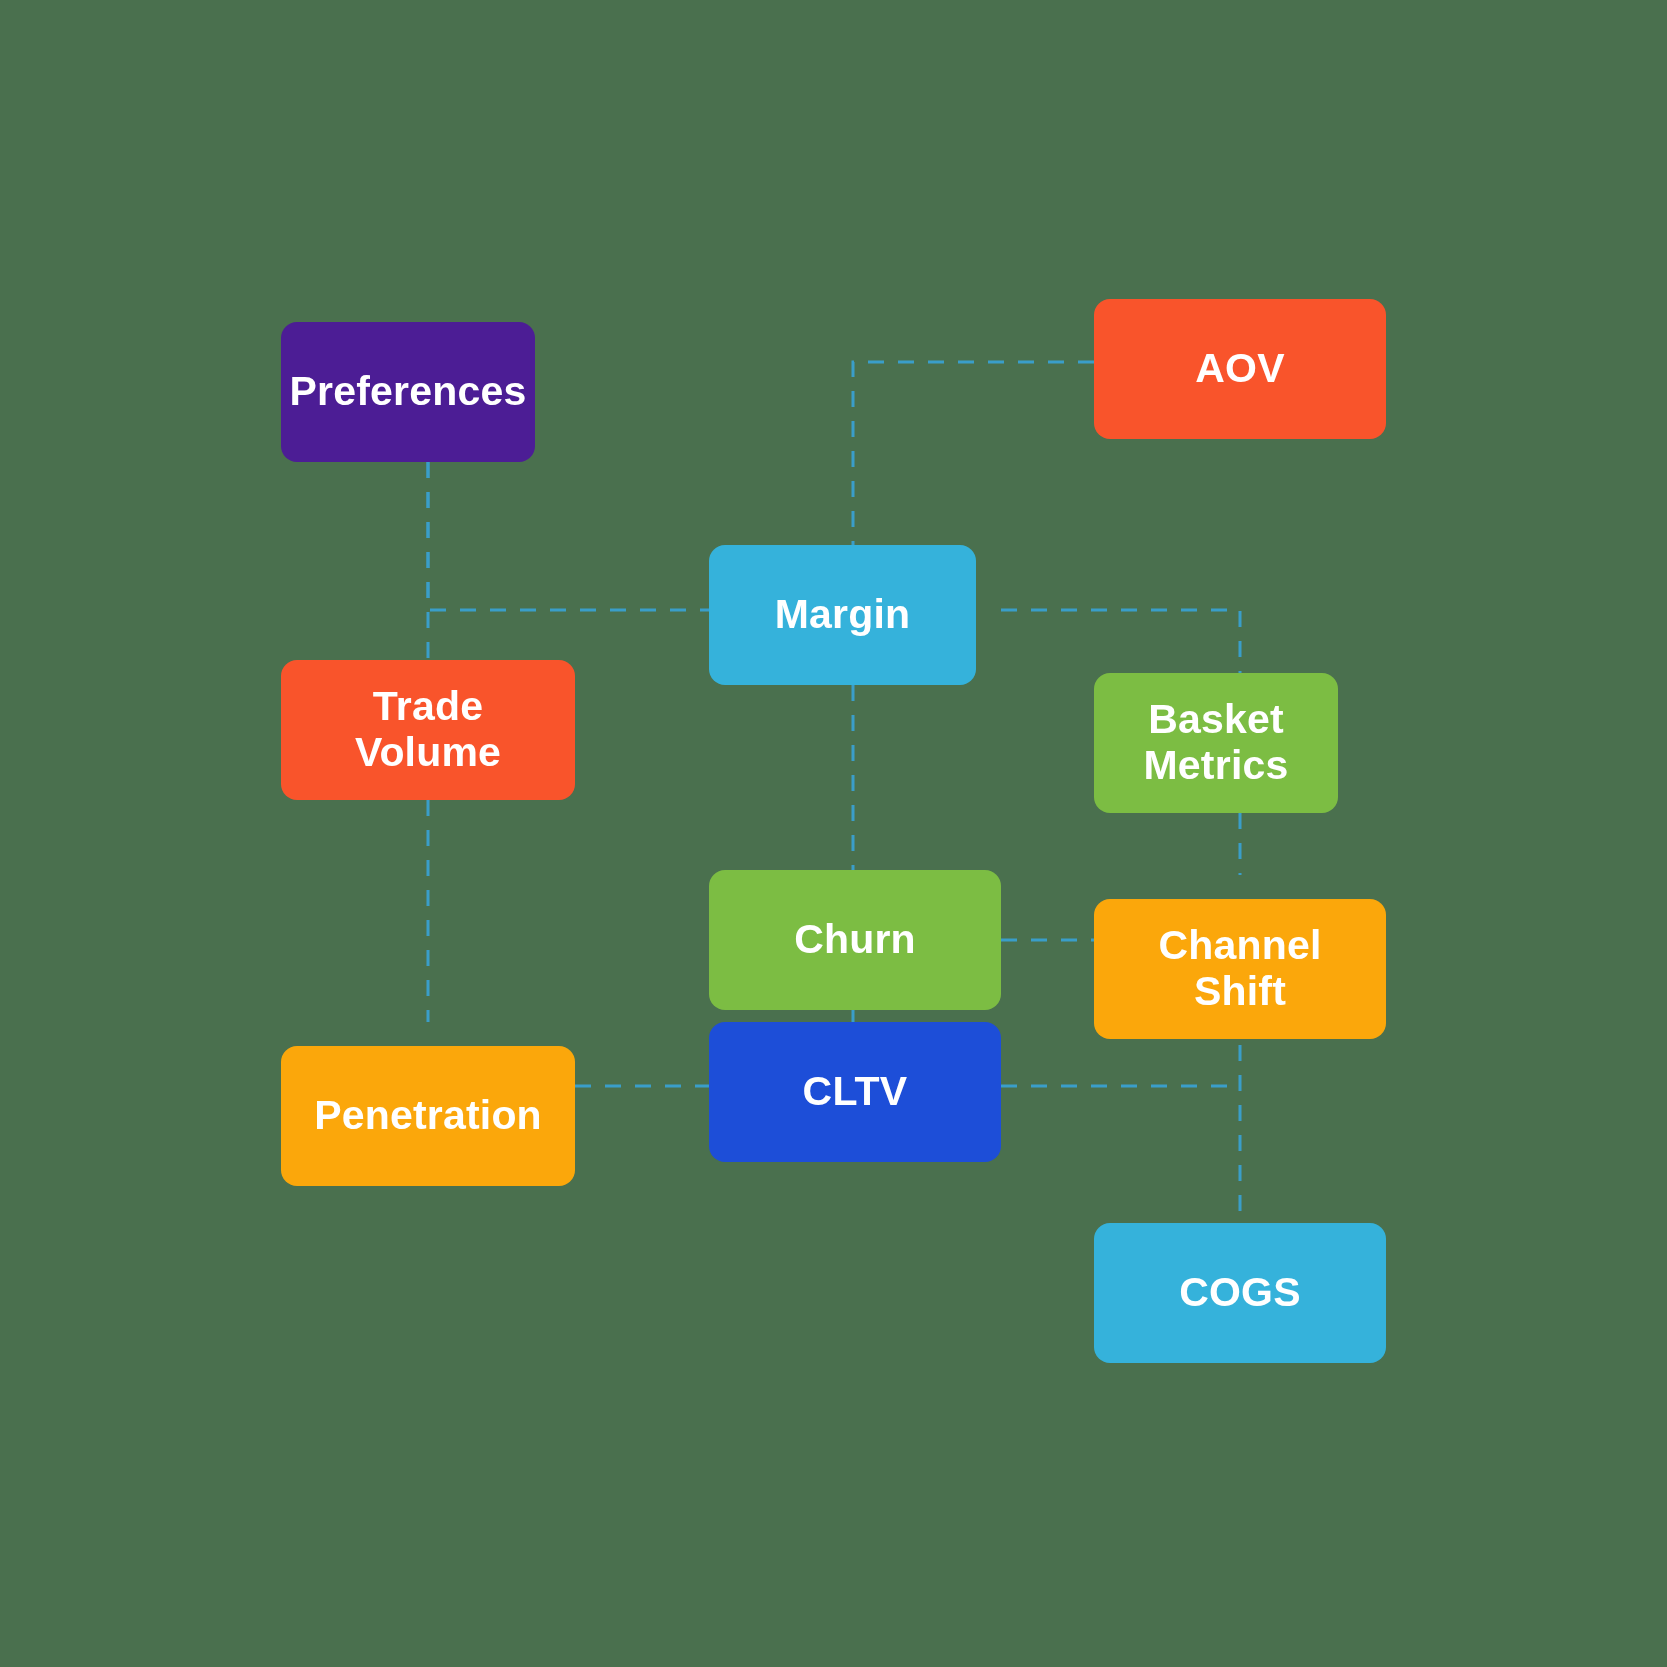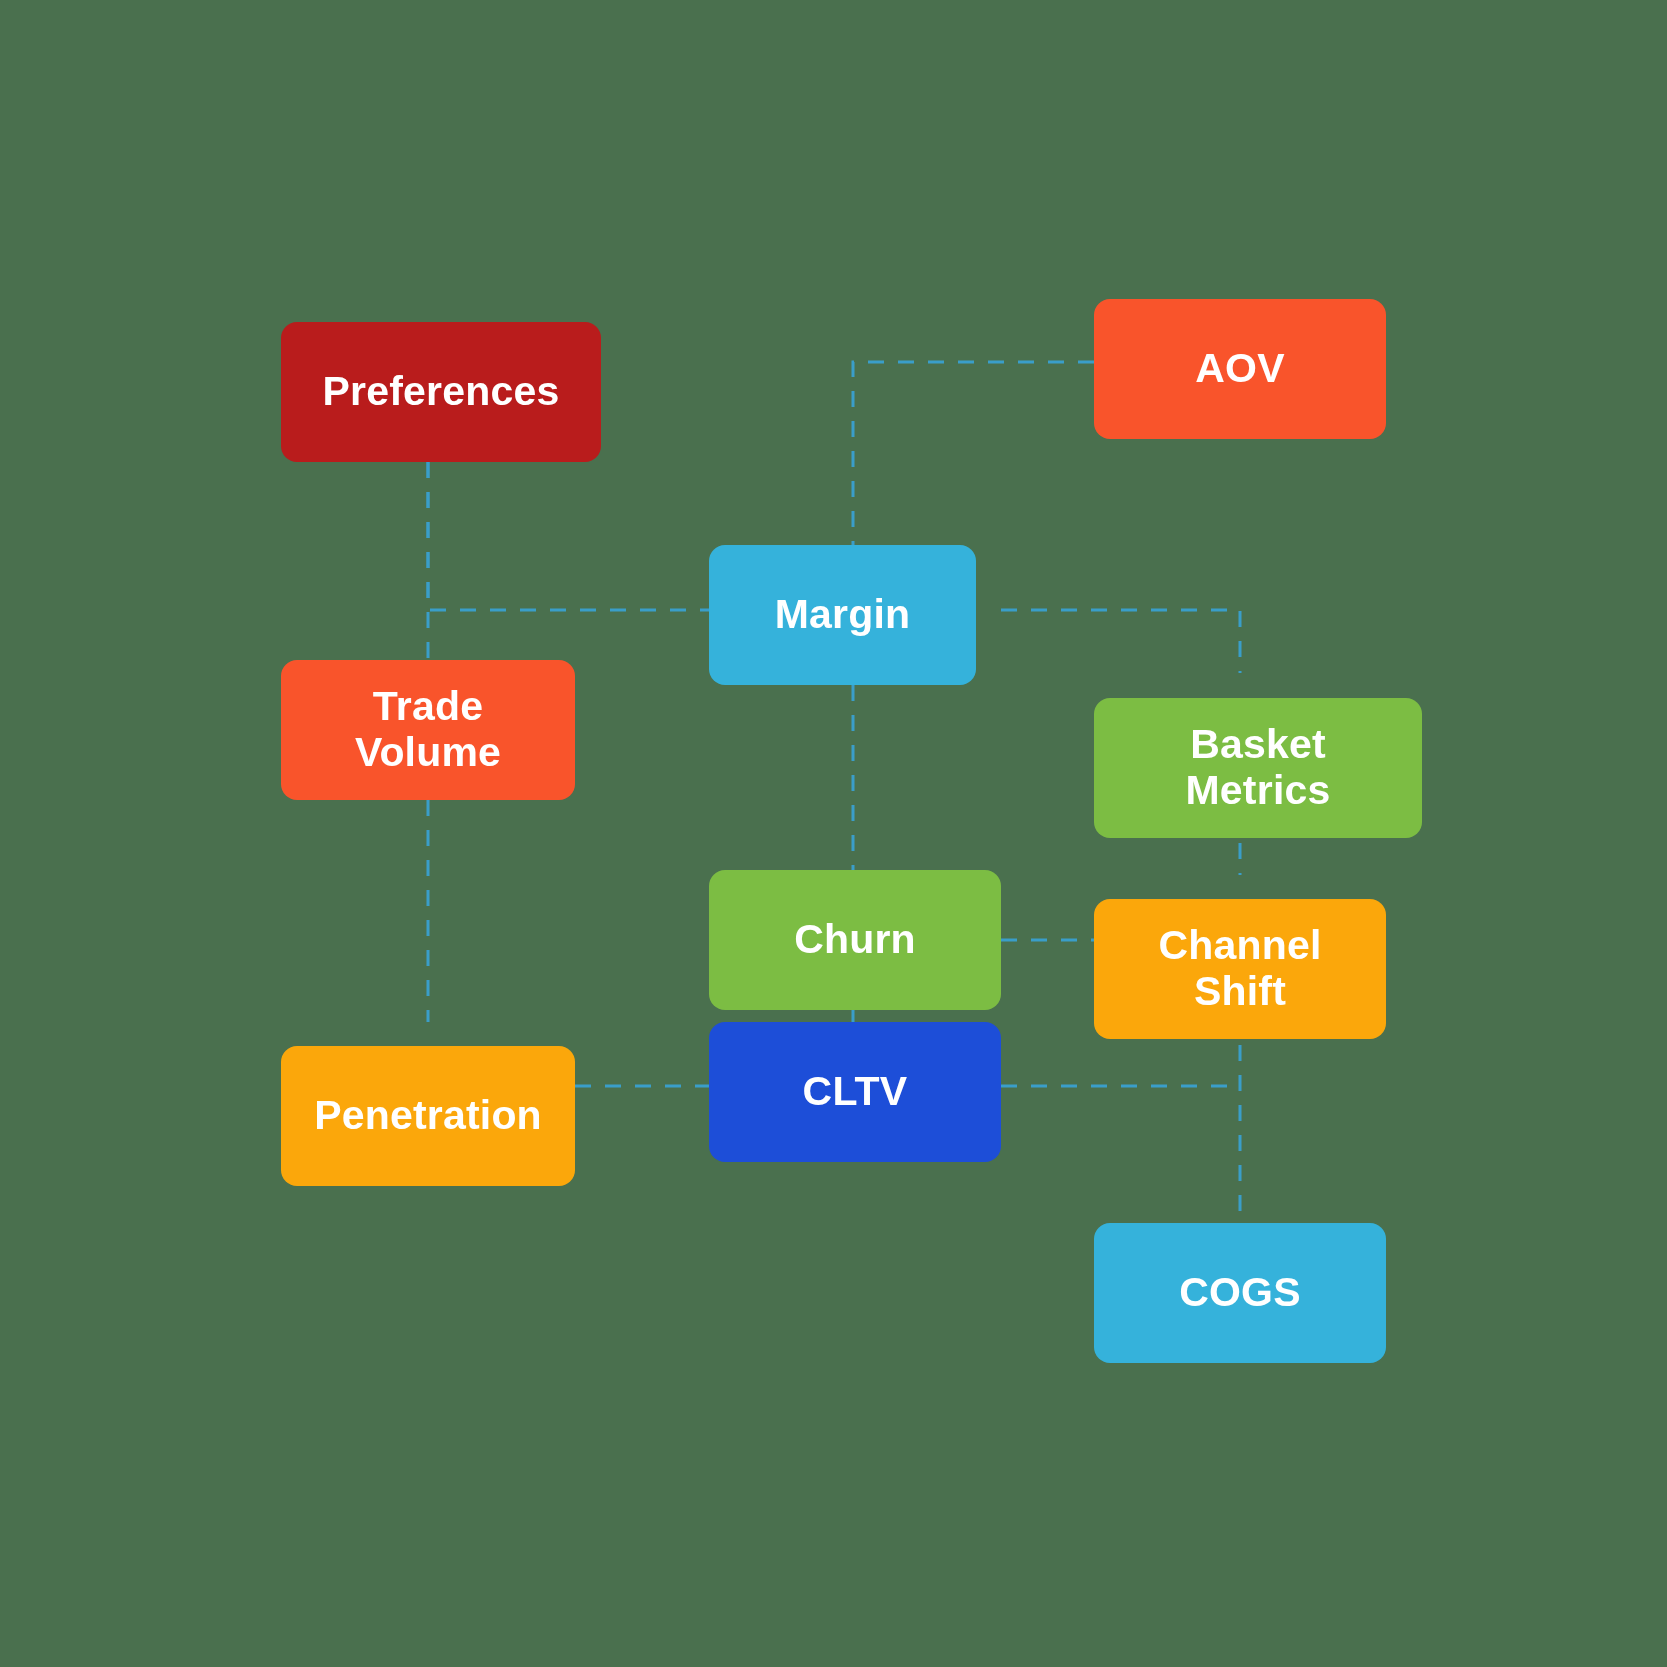--- a/index.html
+++ b/index.html
@@ -62,34 +62,34 @@
       <path d="M 1094 362 L 853 362 L 853 545" fill="none" stroke="#3a9ec9" stroke-width="3" stroke-dasharray="16 14" stroke-linecap="butt"></path>
       <path d="M 853 685 L 853 870" fill="none" stroke="#3a9ec9" stroke-width="3" stroke-dasharray="16 14" stroke-linecap="butt"></path>
       <path d="M 1001 610 L 1240 610 L 1240 673" fill="none" stroke="#3a9ec9" stroke-width="3" stroke-dasharray="16 14" stroke-linecap="butt"></path>
       <path d="M 1240 813 L 1240 875" fill="none" stroke="#3a9ec9" stroke-width="3" stroke-dasharray="16 14" stroke-linecap="butt"></path>
       <path d="M 1001 940 L 1094 940" fill="none" stroke="#3a9ec9" stroke-width="3" stroke-dasharray="16 14" stroke-linecap="butt"></path>
       <path d="M 853 1010 L 853 1022" fill="none" stroke="#3a9ec9" stroke-width="3" stroke-dasharray="16 14" stroke-linecap="butt"></path>
       <path d="M 575 1086 L 709 1086" fill="none" stroke="#3a9ec9" stroke-width="3" stroke-dasharray="16 14" stroke-linecap="butt"></path>
       <path d="M 1001 1086 L 1240 1086" fill="none" stroke="#3a9ec9" stroke-width="3" stroke-dasharray="16 14" stroke-linecap="butt"></path>
       <path d="M 1240 1015 L 1240 1223" fill="none" stroke="#3a9ec9" stroke-width="3" stroke-dasharray="16 14" stroke-linecap="butt"></path>
     </svg>
-<div class="node c-blue" style="left: 281px; top: 322px; width: 320px; height: 140px; background: #b91c1c;">
+<div class="node c-blue" style="left: 281px; top: 322px; width: 254px; height: 140px; background: #4c1d95;">
       <span class="node-label">Preferences</span>
     </div>
     <div class="node c-red" style="left: 1094px; top: 299px; width: 292px; height: 140px; background: rgb(249, 84, 43);">
       <span class="node-label">AOV</span>
     </div>
     <div class="node c-blue" style="left: 709px; top: 545px; width: 267px; height: 140px; background: rgb(53, 178, 219);">
       <span class="node-label">Margin</span>
     </div>
     <div class="node c-red" style="left: 281px; top: 660px; width: 294px; height: 140px; background: rgb(249, 84, 43);">
       <span class="node-label">Trade
 Volume</span>
     </div>
-    <div class="node c-green" style="left: 1094px; top: 698px; width: 328px; height: 140px; background: rgb(124, 189, 67);">
+    <div class="node c-green" style="left: 1094px; top: 673px; width: 244px; height: 140px; background: rgb(124, 189, 67);">
       <span class="node-label">Basket
 Metrics</span>
     </div>
     <div class="node c-green" style="left: 709px; top: 870px; width: 292px; height: 140px; background: rgb(124, 189, 67);">
       <span class="node-label">Churn</span>
     </div>
     <div class="node c-amber" style="left: 1094px; top: 875px; width: 292px; height: 140px; background: rgb(251, 167, 11);">
       <span class="node-label">Channel
 Shift</span>
     </div>

